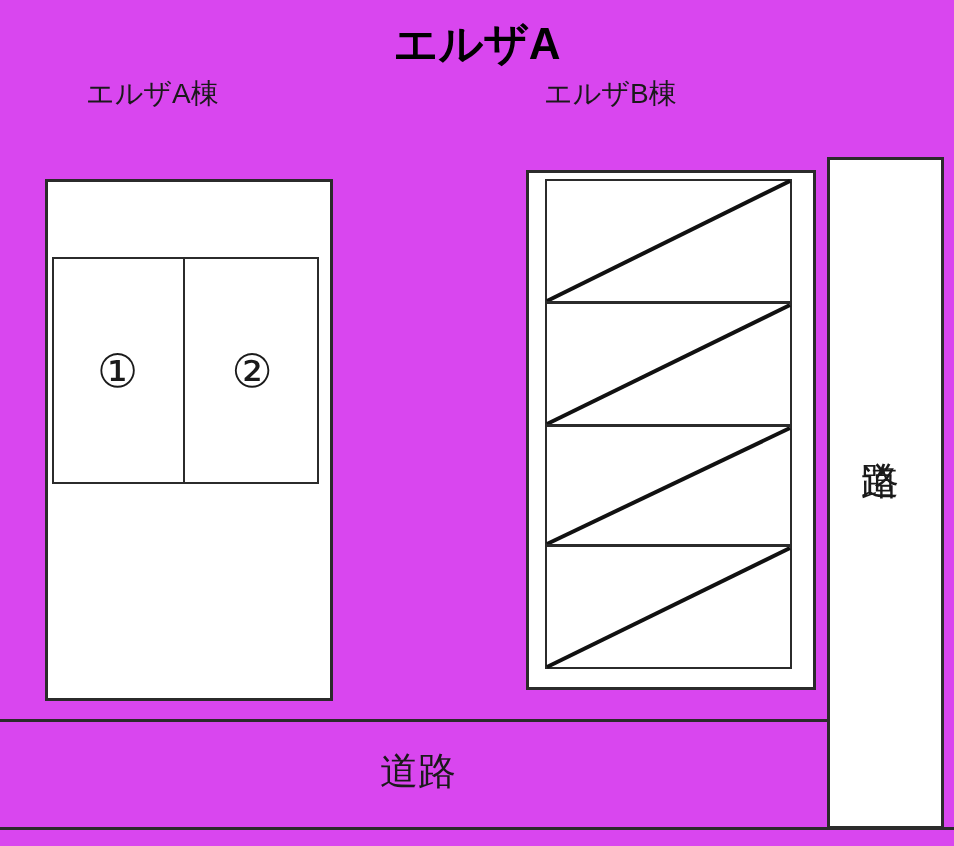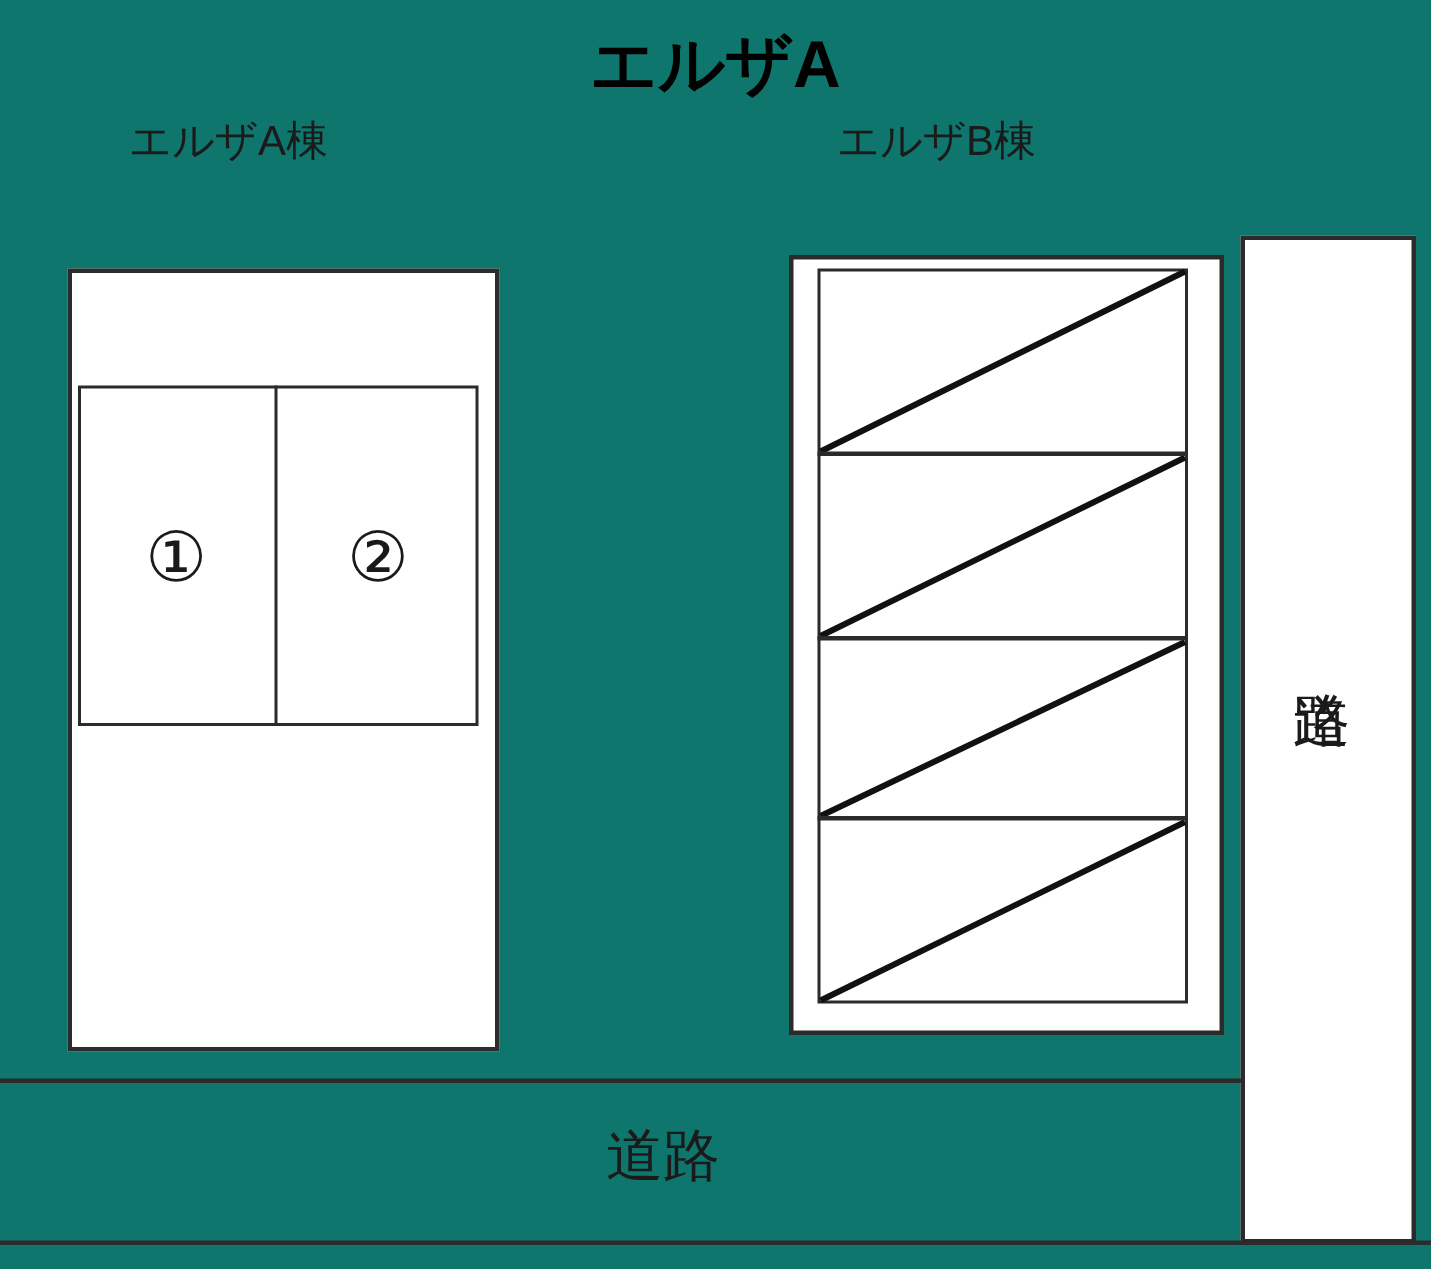--- a/index.html
+++ b/index.html
@@ -9,21 +9,21 @@
     background: #ffffff;
   }
   body {
     font-family: "Liberation Sans", "DejaVu Sans", sans-serif;
     color: #000000;
   }
   #canvas {
     position: relative;
     width: 954px;
     height: 846px;
-    background: #0f766e;
+    background: #d946ef;
     overflow: hidden;
   }
 
   
   .title {
     position: absolute;
     left: 0;
     top: 22px;
     width: 954px;
     text-align: center;
@@ -35,31 +35,30 @@
   }
   .bldg-label {
     position: absolute;
     font-size: 28px;
     font-weight: normal;
     line-height: 1;
     white-space: nowrap;
     color: #1a1a1a;
   }
   #label-a { left: 86px;  top: 80px; }
-  #label-b { left: 558px; top: 80px; }
+  #label-b { left: 544px; top: 80px; }
 
   .road-label-h {
     position: absolute;
     left: 380px;
     top: 752px;
     font-size: 38px;
     line-height: 1;
     white-space: nowrap;
     color: #1a1a1a;
-    margin-left: 24px;
   }
   .road-label-v {
     position: absolute;
     left: 857px;
     top: 432px;
     font-size: 38px;
     line-height: 1.05;
     width: 42px;
     text-align: center;
     writing-mode: vertical-rl;

